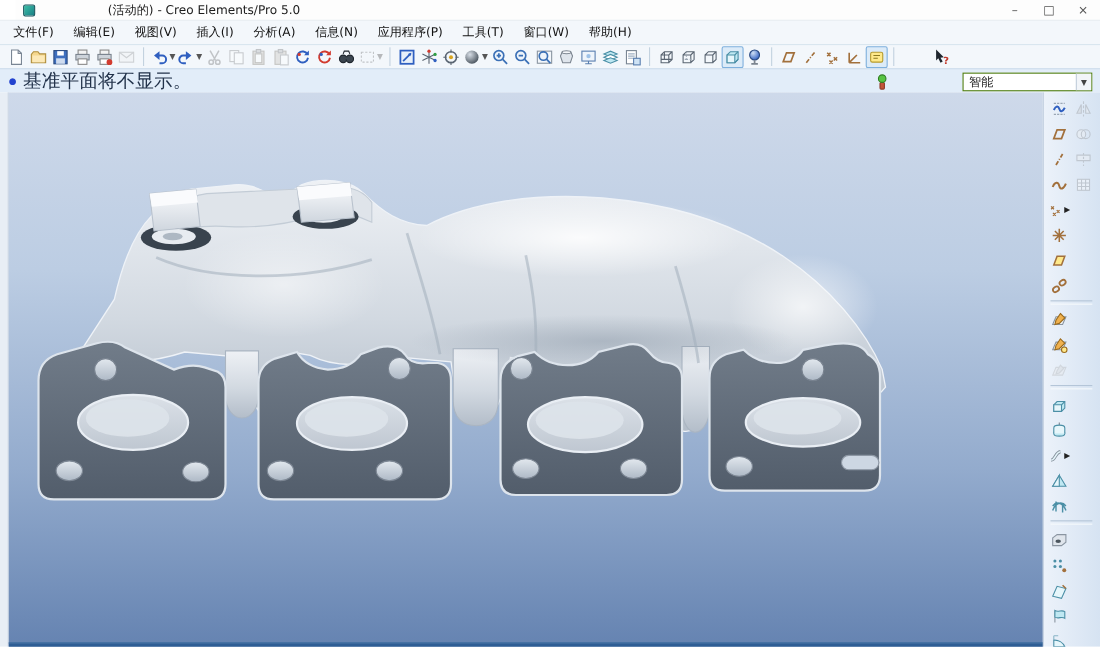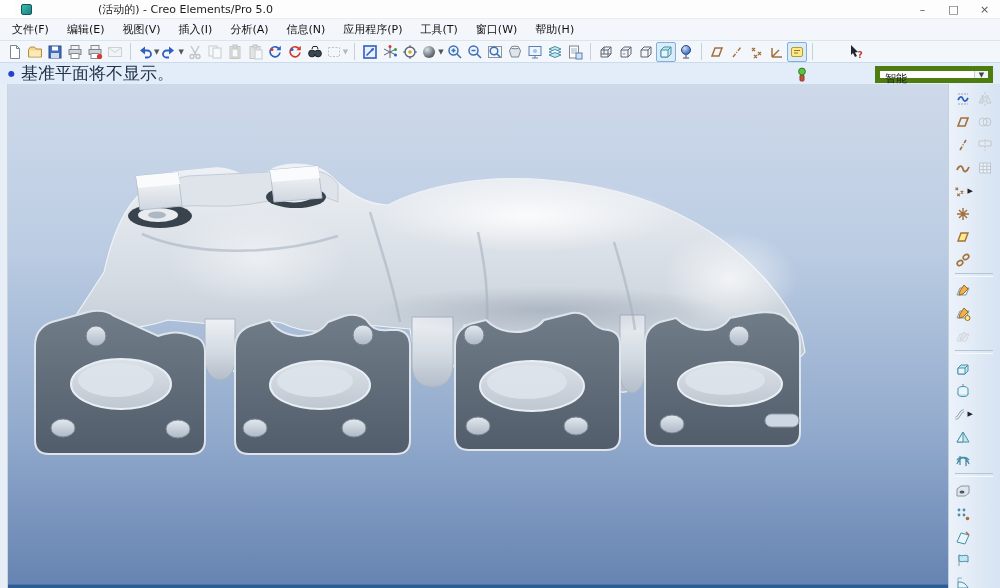--- a/index.html
+++ b/index.html
@@ -19,21 +19,21 @@
 .tbtn.active{background:#dcebf8;border-color:#7fb0dd}
 .tbtn.disabled{opacity:.38;filter:grayscale(.8)}
 .ticn{width:16px;height:16px;display:block}
 .caret{font-size:7px;color:#555;margin-left:1px}
 .fly{font-size:7px;color:#222;margin-left:1px}
 .gap{width:28px;flex:none}
 .msgbar{position:absolute;top:62px;height:22px;left:0;right:0;background:#e2edf9;border-top:1px solid #cddcec;display:flex;align-items:center;padding:0 8px}
 .bullet{color:#2343cf;font-size:8px;margin-right:6px}
 .msg{font-size:17px;color:#22324a}
 .statusicon{position:absolute;left:796px;top:4px;width:12px;height:15px}
-.combo{position:absolute;right:7px;top:3px;width:118px;height:17px;background:#fff;border:5px solid #4d7c0f;display:flex;align-items:flex-start}
+.combo{position:absolute;right:7px;top:3px;width:118px;height:17px;background:#fff;border:1px solid #4d7c0f;display:flex;align-items:flex-start}
 .combo-val{flex:1;padding-left:5px;font-size:11px;color:#222}
 .combo-btn{width:14px;height:100%;border-left:1px solid #c3cfdb;background:#f2f5f9;display:flex;align-items:center;justify-content:center;font-size:7px;color:#444}
 .main{position:absolute;top:84px;left:0;right:0;bottom:0}
 .leftstrip{position:absolute;left:0;top:0;bottom:0;width:8px;background:#e8eef5;border-right:1px solid #c9d4e2}
 .viewport{position:absolute;left:8px;top:0;width:940px;bottom:0;background:linear-gradient(180deg,#ced9ea 0%,#bccde3 32%,#93abcd 68%,#6583b1 100%)}
 .viewport svg.model{position:absolute;left:0;top:0;width:100%;height:100%}
 .bottomstrip{position:absolute;left:0;right:0;bottom:0;height:4px;background:#2e5d94;border-top:1px solid #4a76a6}
 .rtoolbar{position:absolute;right:0;top:0;bottom:0;width:52px;background:linear-gradient(90deg,#ecf2fa,#d6e3f2);border-left:1px solid #c2d0e0;padding:3px 4px 0 3px}
 .rrow{display:flex;height:23px;align-items:center}
 .rcell{width:22px;height:21px;display:inline-flex;align-items:center;justify-content:center;border:1px solid transparent;border-radius:2px}

